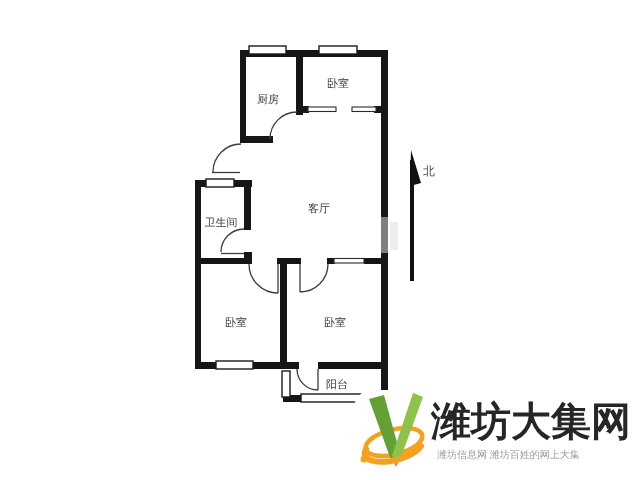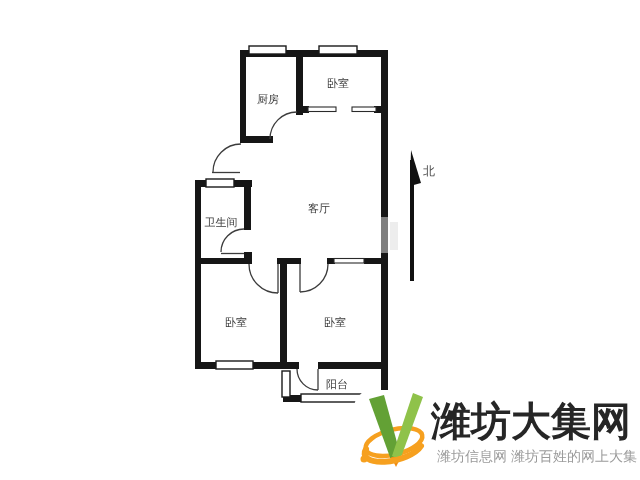--- a/index.html
+++ b/index.html
@@ -15,21 +15,21 @@
     font-size:11px;fill:#3a3a3a;
   }
   .north-label{font-size:12px;fill:#4a4a4a;}
   .site-name{
     position:absolute;left:431px;top:399px;width:212px;
     font-size:40px;font-weight:bold;color:#262626;
     letter-spacing:0px;white-space:nowrap;line-height:1.1;
   }
   .site-tagline{
     position:absolute;left:437px;top:448px;width:200px;
-    font-size:14px;color:#9b9b9b;white-space:nowrap;
+    font-size:10px;color:#9b9b9b;white-space:nowrap;
   }
 </style>
 </head>
 <body>
 
 <div class="stage">
 <svg width="640" height="480" viewBox="0 0 640 480">
 
   <g fill="#161616">
     <rect x="240" y="50" width="148" height="7"></rect>

